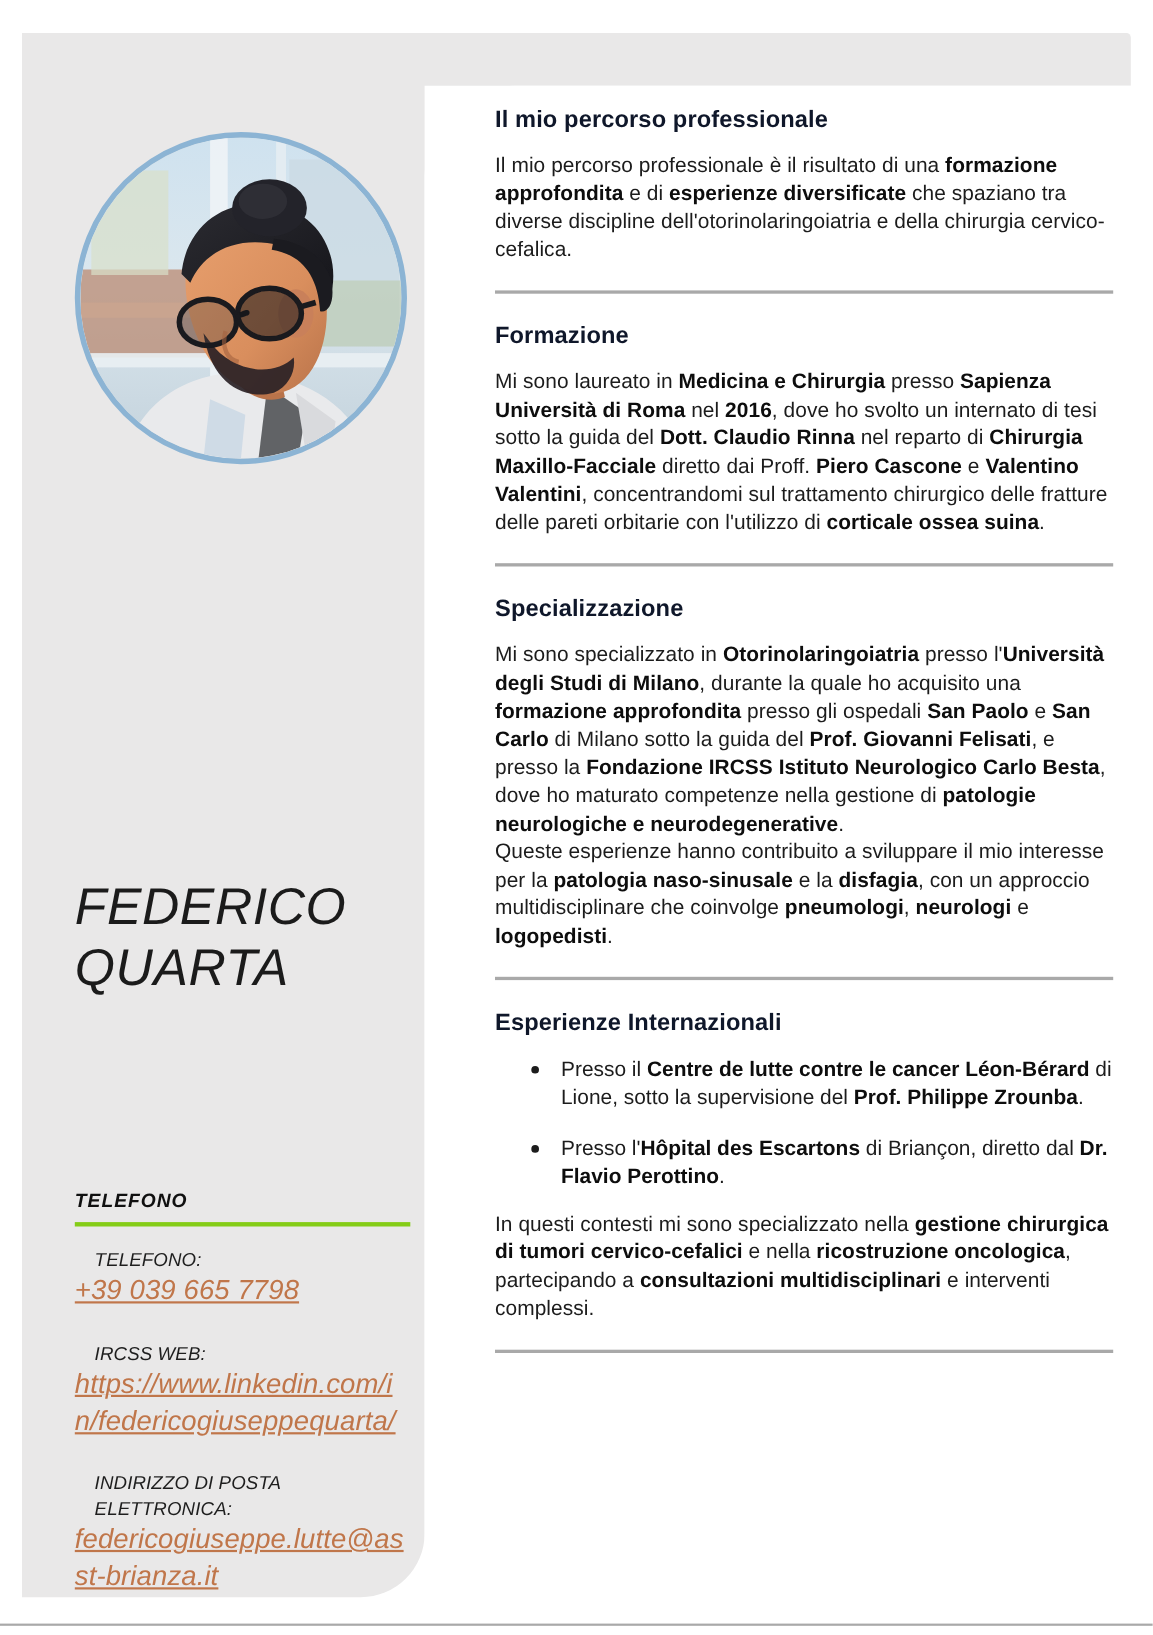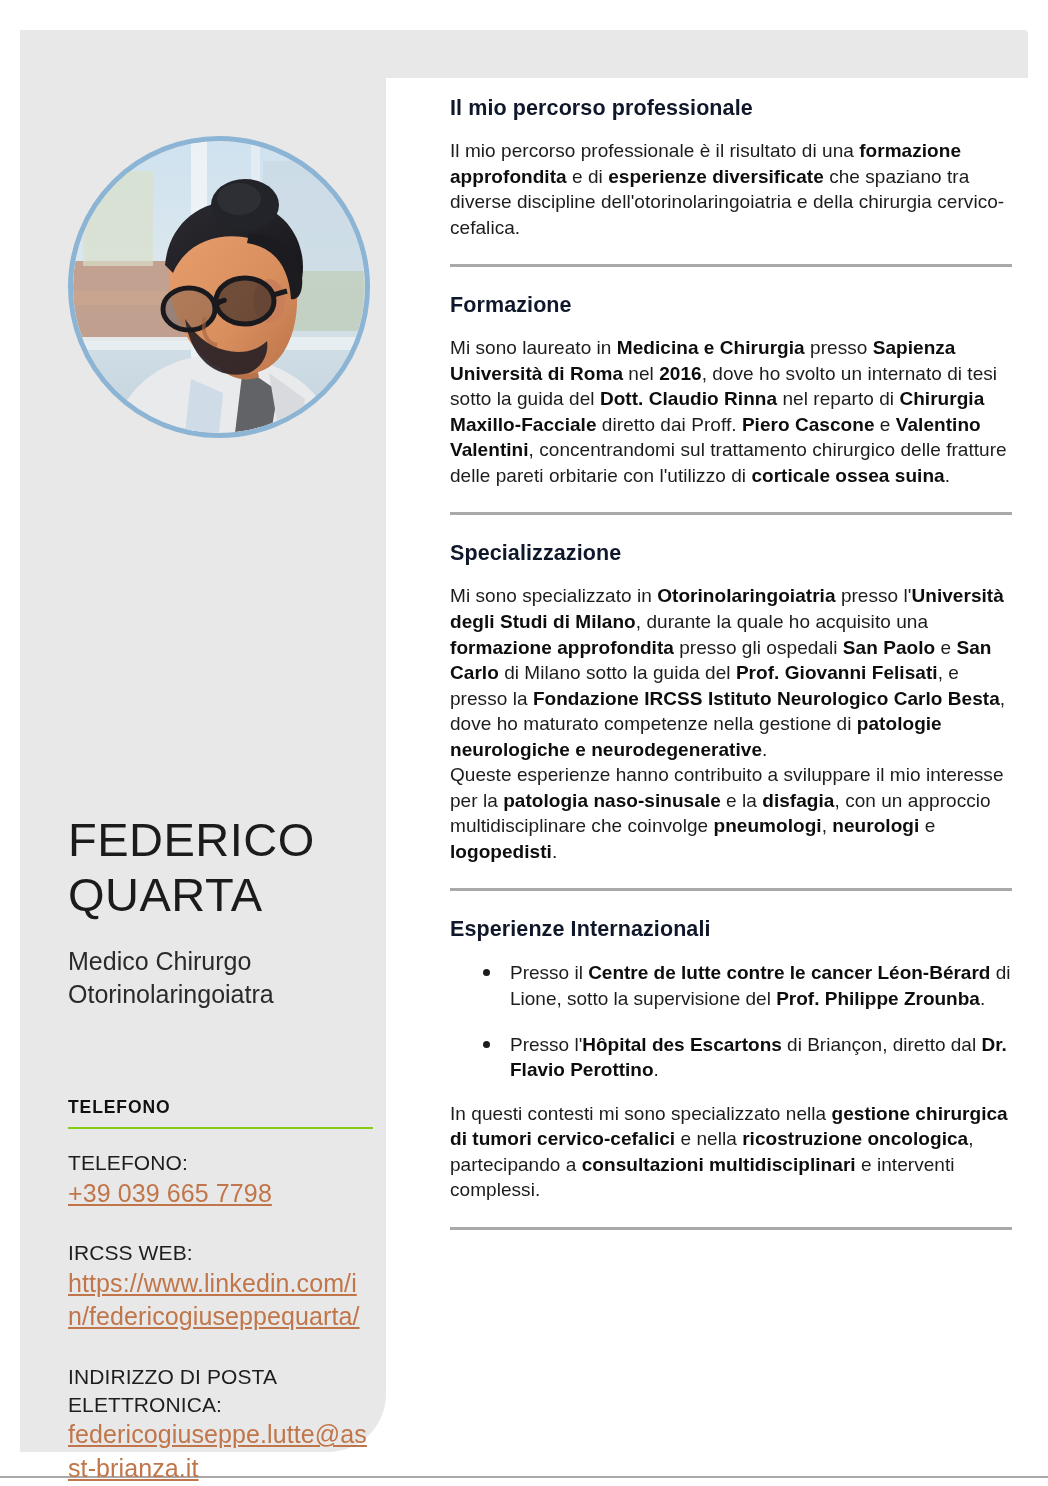--- a/index.html
+++ b/index.html
@@ -73,23 +73,24 @@
     top: 1476px;
     width: 1048px;
     height: 2px;
     background: #a9a9a9;
   }
 
   
   .sidebar {
     position: absolute;
     left: 20px;
-    top: 34px;
+    top: 18px;
     width: 366px;
     height: 1139px;
+    font-style: italic;
   }
   .photo-wrap {
     position: absolute;
     left: 48px;
     top: 102px;
     width: 292px;
     height: 292px;
     border-radius: 50%;
     border: 5px solid #8cb4d4;
     overflow: hidden;
@@ -130,29 +131,30 @@
     left: 48px;
     top: 1063px;
     width: 305px;
   }
   .contact-heading {
     font-size: 17.5px;
     font-weight: 700;
     letter-spacing: 0.9px;
     color: #101010;
     padding-bottom: 9px;
-    border-bottom: 2px solid #84cc16;
+    border-bottom: 4px solid #84cc16;
     margin: 0 0 20px 0;
   }
   .contact-item { margin-bottom: 29px; }
   .contact-label {
-    font-size: 21px;
+    font-size: 17px;
     line-height: 1.32;
     color: #1e1e1e;
     letter-spacing: 0.1px;
+    margin-left: 18px;
   }
   .contact-link {
     display: block;
     font-size: 25px;
     line-height: 1.34;
     color: #c0764a;
     text-decoration: underline;
     text-decoration-color: #c0764a;
     text-underline-offset: 2px;
     word-break: break-all;
@@ -284,21 +286,20 @@
         <ellipse cx="172" cy="160" rx="27" ry="21" fill="#15151a" opacity="0.55"></ellipse>
         <ellipse cx="116" cy="168" rx="24" ry="19" fill="#2e3238" opacity="0.28"></ellipse>
 
         <path d="M132 176 C128 192 134 202 144 204" stroke="#a4623f" stroke-width="4" fill="none" opacity="0.6"></path>
       </svg>
     </div>
   </div>
 
   <div class="name-block">
     <h1 class="name"><span>FEDERICO</span><br><span>QUARTA</span></h1>
-    <p class="role"><span>Medico Chirurgo</span><br><span>Otorinolaringoiatra</span></p>
   </div>
 
   <div class="contact">
     <div class="contact-heading">TELEFONO</div>
 
     <div class="contact-item">
       <div class="contact-label">TELEFONO:</div>
       <a class="contact-link" href="#">+39 039 665 7798</a>
     </div>
 

